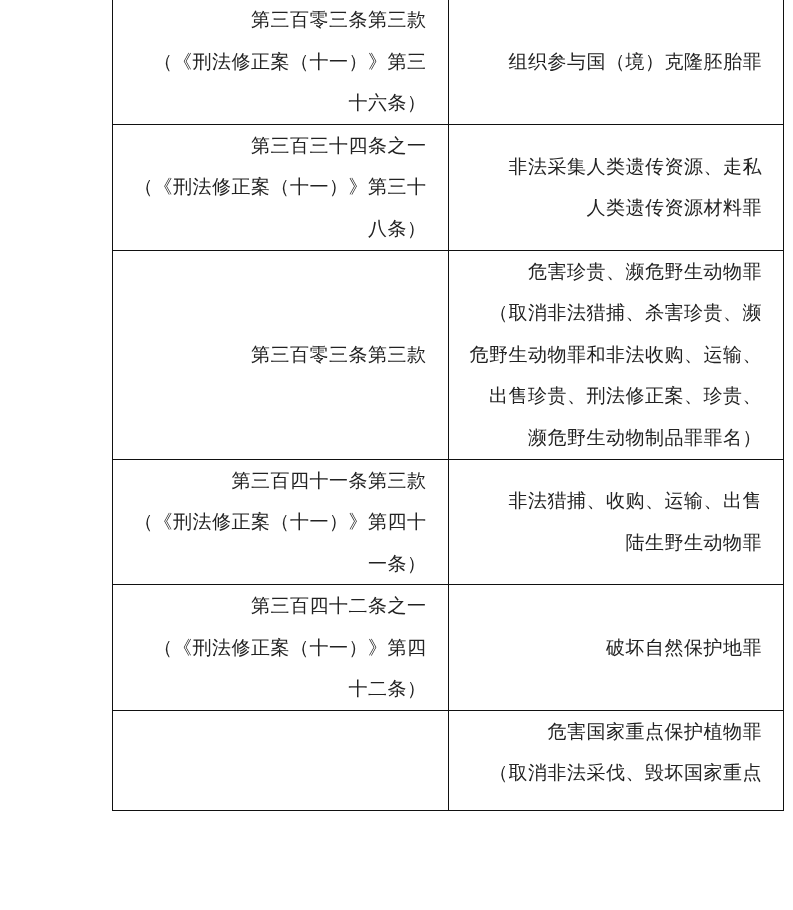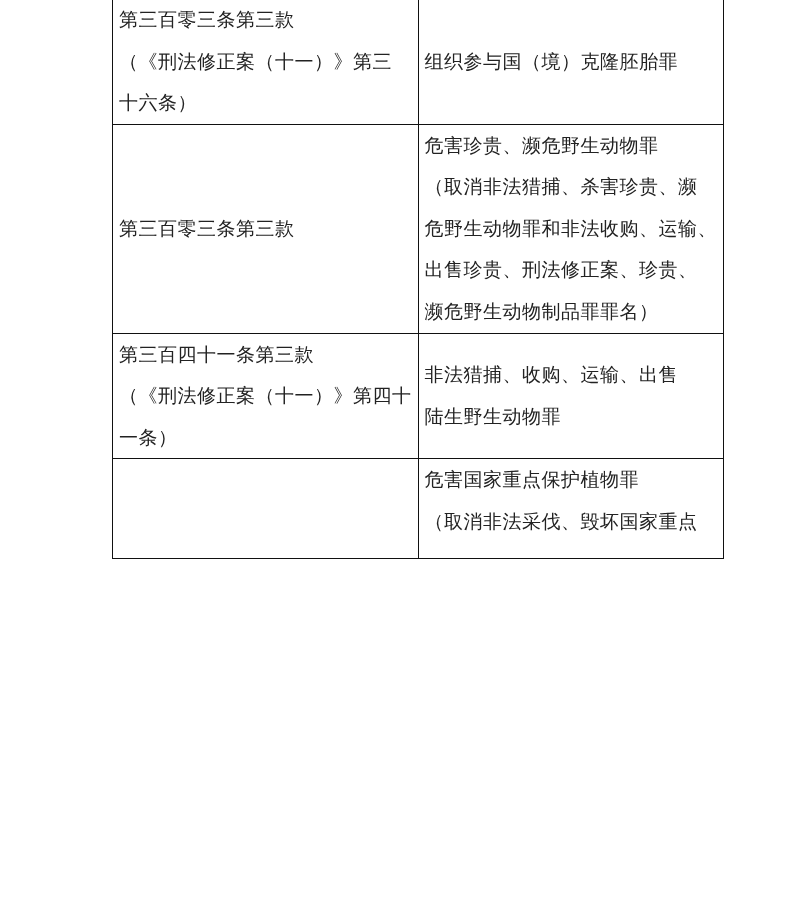--- a/index.html
+++ b/index.html
@@ -8,43 +8,54 @@
     position: absolute;
     left: 112px;
     top: -2px;
     border-collapse: collapse;
     font-family: "DejaVu Serif", "Liberation Serif", serif;
     color: #222222;
     font-size: 19px;
   }
   .doc-table td {
     border: 1.5px solid #111111;
-    text-align: left;
+    text-align: right;
     vertical-align: middle;
-    padding: 0 6px;
+    padding: 0 21px;
     line-height: 41.5px;
     letter-spacing: 0.5px;
   }
   .col-article { width: 259px; }
   .col-crime { width: 283px; }
   .line { display: block; white-space: nowrap; }
 </style>
 </head>
 <body>
 
 <table class="doc-table">
   <tbody>
     <tr style="height:120px">
       <td class="col-article">
         <span class="line">第三百零三条第三款</span>
         <span class="line">（《刑法修正案（十一）》第三</span>
         <span class="line">十六条）</span>
       </td>
       <td class="col-crime">
         <span class="line">组织参与国（境）克隆胚胎罪</span>
+      </td>
+    </tr>
+    <tr style="height:126px">
+      <td class="col-article">
+        <span class="line">第三百三十四条之一</span>
+        <span class="line">（《刑法修正案（十一）》第三十</span>
+        <span class="line">八条）</span>
+      </td>
+      <td class="col-crime">
+        <span class="line">非法采集人类遗传资源、走私</span>
+        <span class="line">人类遗传资源材料罪</span>
       </td>
     </tr>
     <tr style="height:209px">
       <td class="col-article">
         <span class="line">第三百零三条第三款</span>
       </td>
       <td class="col-crime">
         <span class="line">危害珍贵、濒危野生动物罪</span>
         <span class="line">（取消非法猎捕、杀害珍贵、濒</span>
         <span class="line">危野生动物罪和非法收购、运输、</span>
@@ -56,20 +67,30 @@
       <td class="col-article">
         <span class="line">第三百四十一条第三款</span>
         <span class="line">（《刑法修正案（十一）》第四十</span>
         <span class="line">一条）</span>
       </td>
       <td class="col-crime">
         <span class="line">非法猎捕、收购、运输、出售</span>
         <span class="line">陆生野生动物罪</span>
       </td>
     </tr>
+    <tr style="height:125px">
+      <td class="col-article">
+        <span class="line">第三百四十二条之一</span>
+        <span class="line">（《刑法修正案（十一）》第四</span>
+        <span class="line">十二条）</span>
+      </td>
+      <td class="col-crime">
+        <span class="line">破坏自然保护地罪</span>
+      </td>
+    </tr>
     <tr style="height:100px">
       <td class="col-article"></td>
       <td class="col-crime" style="vertical-align:top;">
         <span class="line">危害国家重点保护植物罪</span>
         <span class="line">（取消非法采伐、毁坏国家重点</span>
       </td>
     </tr>
   </tbody>
 </table>
 

